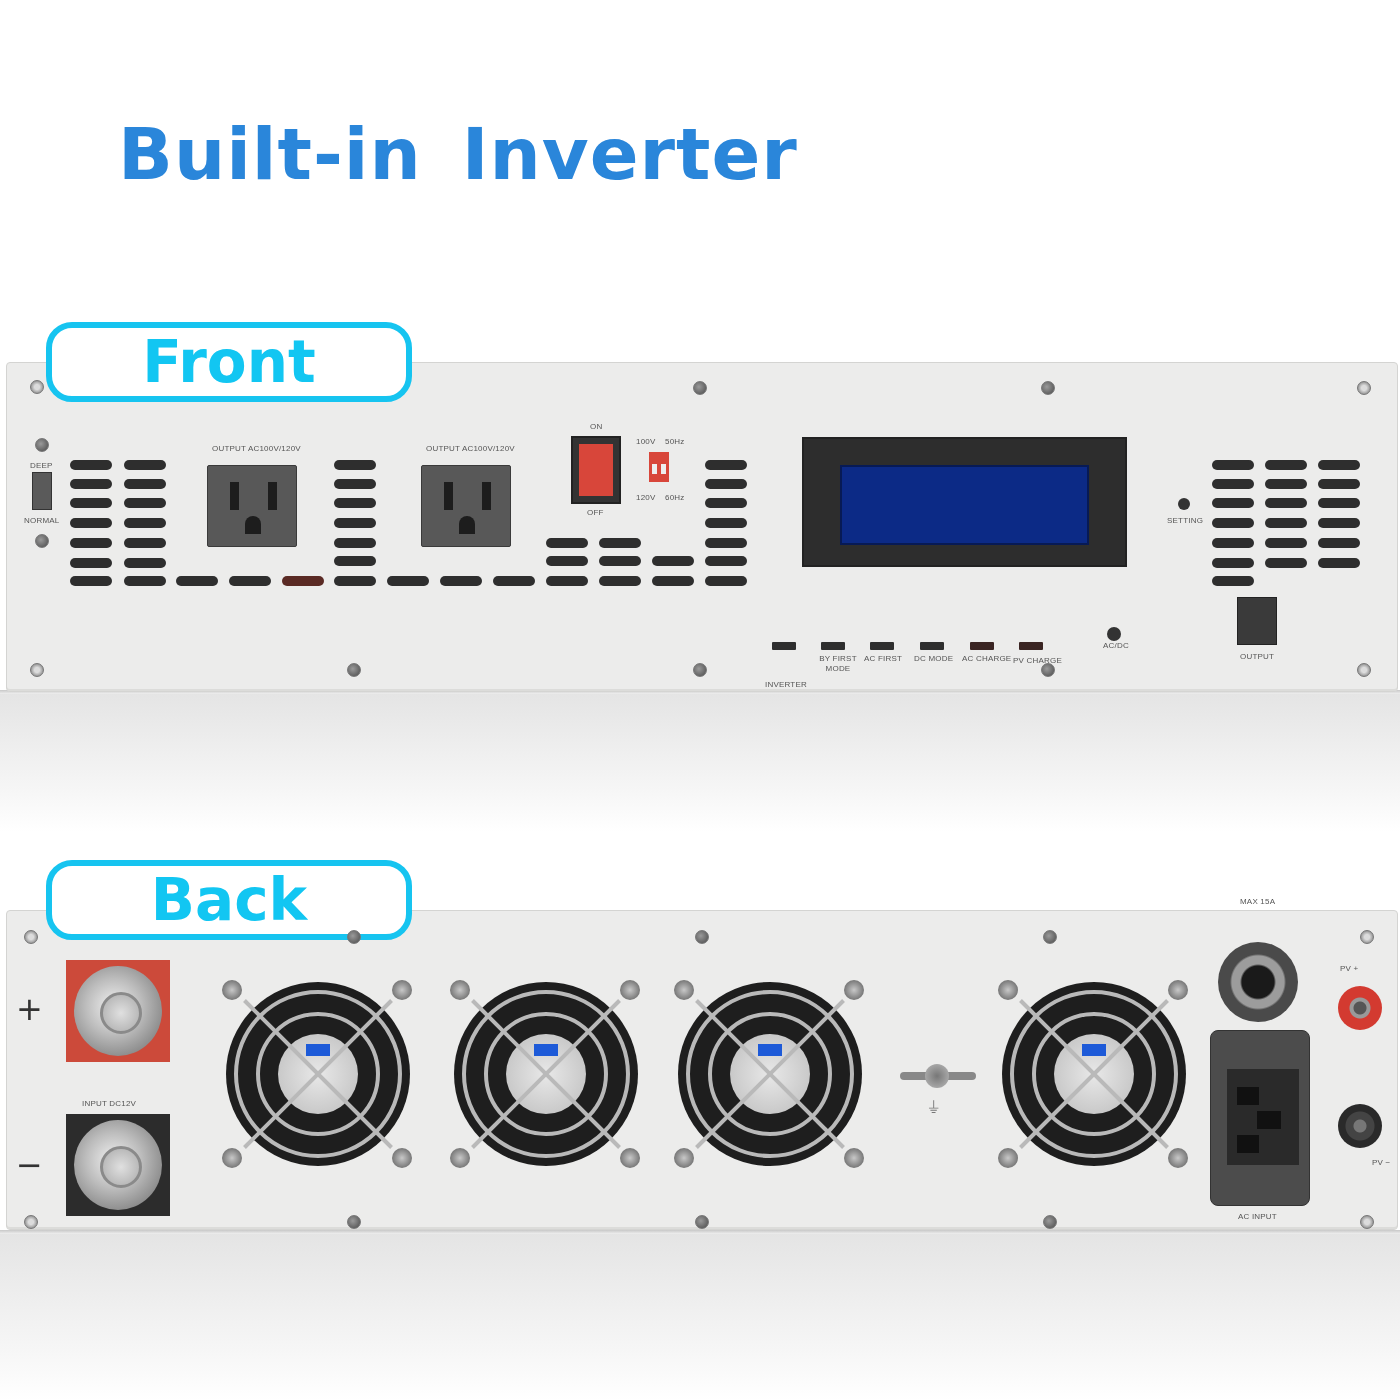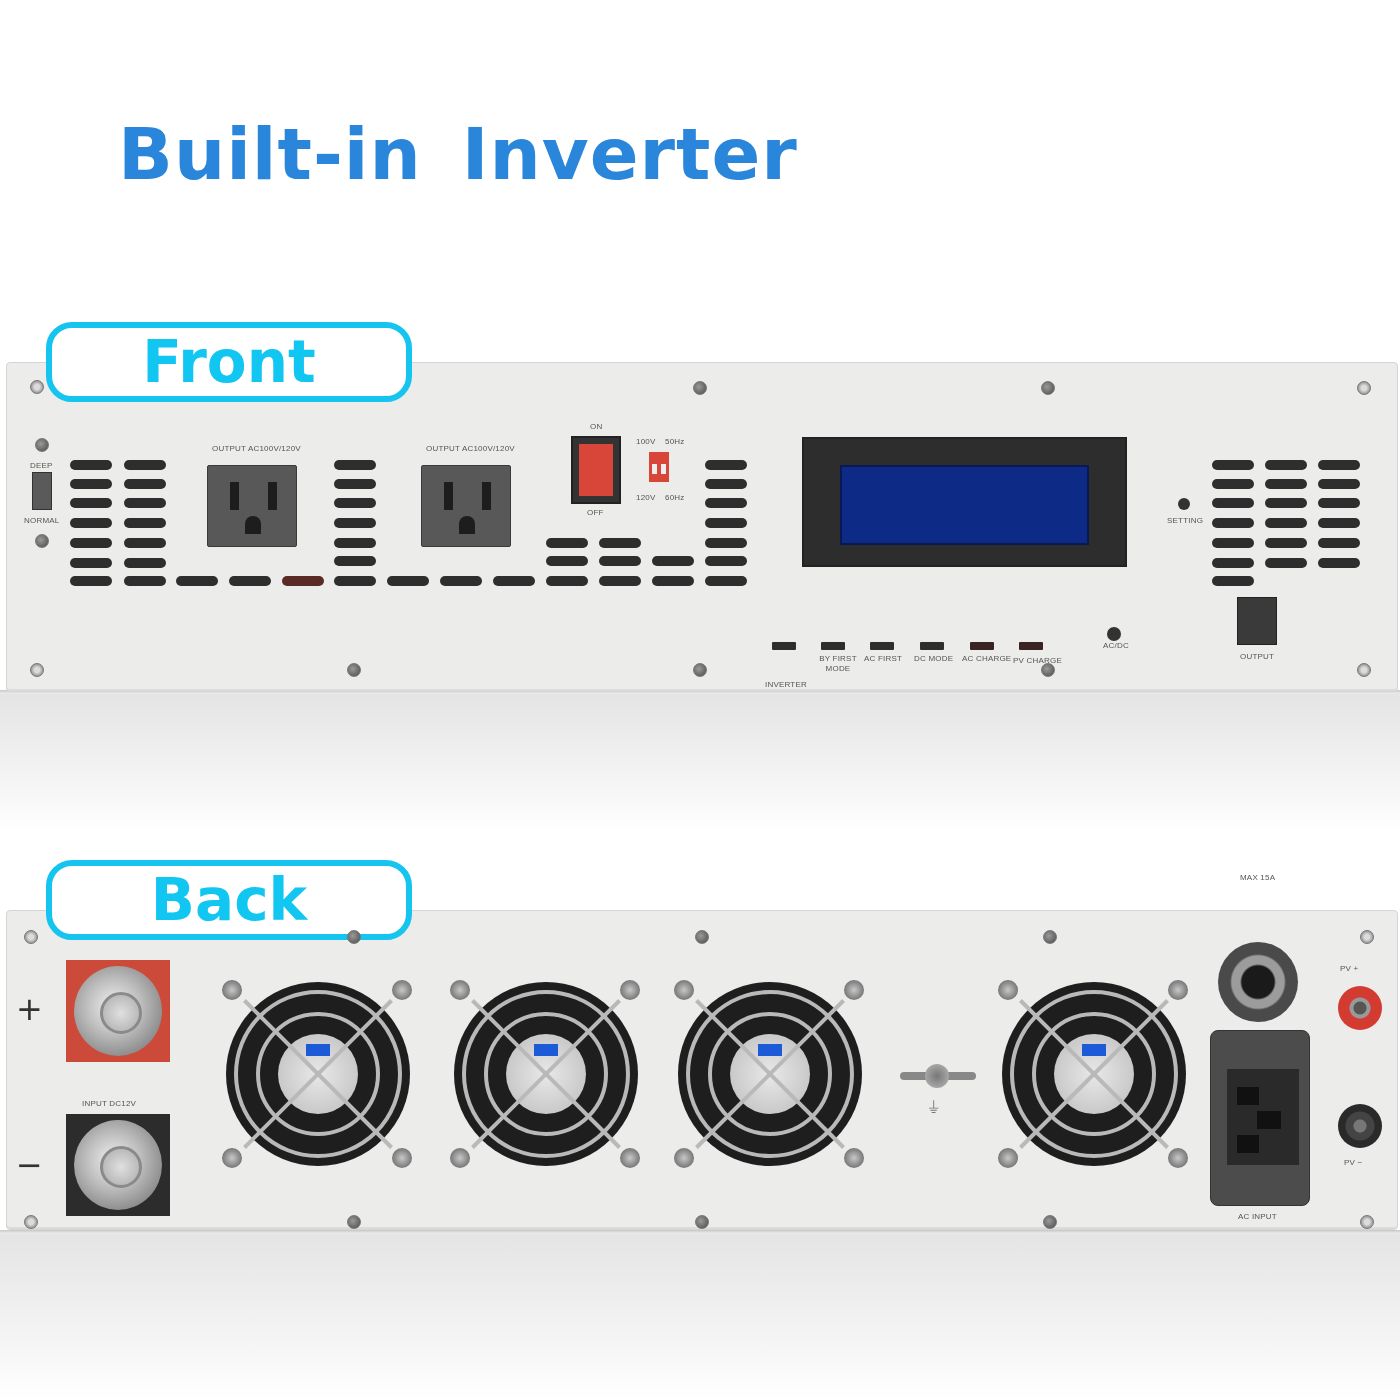--- a/index.html
+++ b/index.html
@@ -280,27 +280,27 @@
   <div class="fs" style="left:2px;top:4px"></div>
     <div class="fs" style="left:172px;top:4px"></div>
   <div class="fs" style="left:2px;top:172px"></div>
     <div class="fs" style="left:172px;top:172px"></div>
 </div>
 
 <div class="abs" style="left:900px;top:1072px;width:76px;height:8px;background:#888;border-radius:4px"></div>
 <div class="abs" style="left:925px;top:1064px;width:24px;height:24px;border-radius:50%;background:radial-gradient(circle,#777,#bbb)"></div>
 <div class="abs" style="left:928px;top:1098px;font-size:16px;color:#777">⏚</div>
 
-<div class="tiny" style="left:1240px;top:873px">MAX 15A</div>
+<div class="tiny" style="left:1240px;top:897px">MAX 15A</div>
 <div class="breaker"></div>
 
 <div class="acin">
   <div class="sock"></div>
   <div class="pin" style="left:26px;top:56px"></div>
   <div class="pin" style="left:46px;top:80px;width:24px"></div>
   <div class="pin" style="left:26px;top:104px"></div>
 </div>
 <div class="tiny" style="left:1238px;top:1212px">AC INPUT</div>
 
 <div class="tiny" style="left:1340px;top:964px">PV +</div>
 <div class="pv pos" style="left:1338px;top:986px"></div>
 <div class="pv neg" style="left:1338px;top:1104px"></div>
-<div class="tiny" style="left:1344px;top:1158px">PV −</div>
+<div class="tiny" style="left:1372px;top:1158px">PV −</div>
 
 </body></html>

